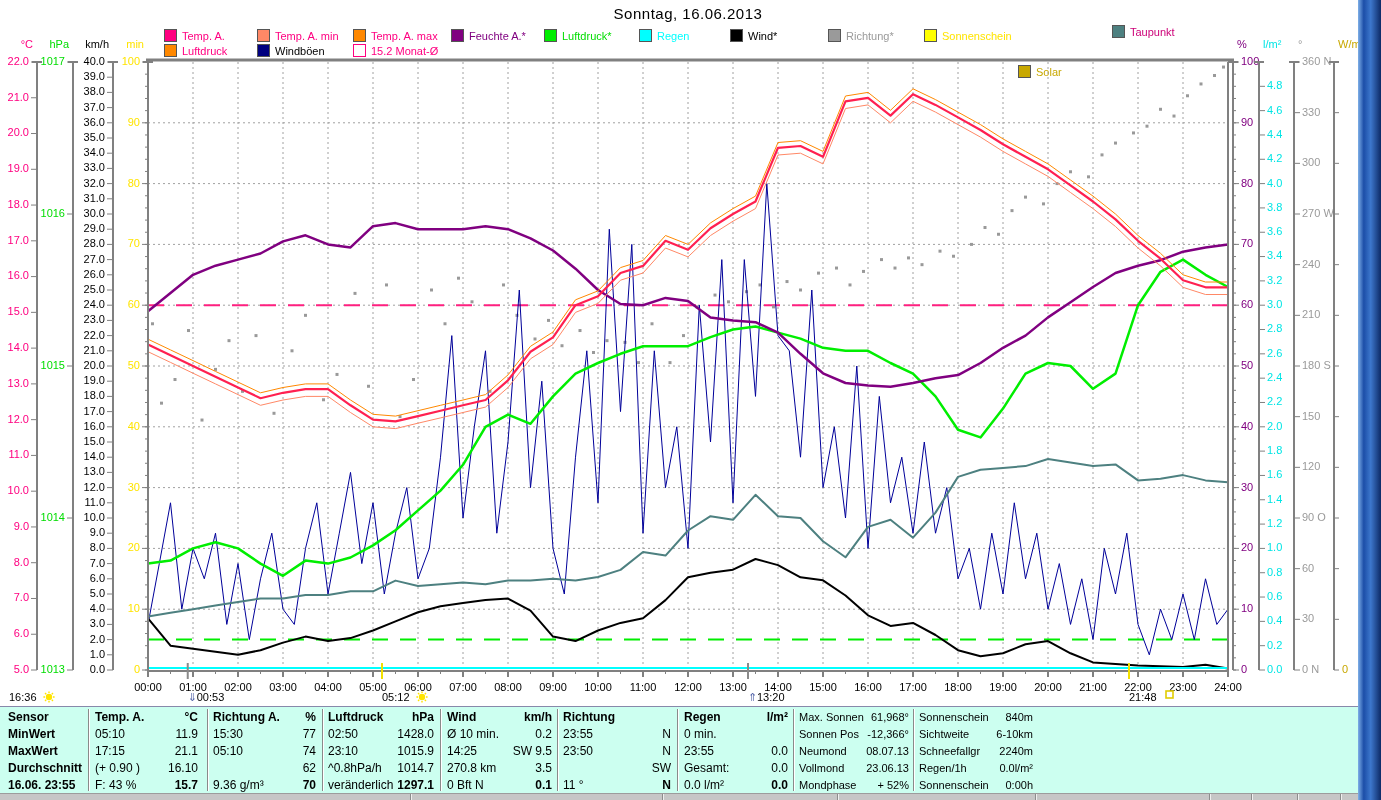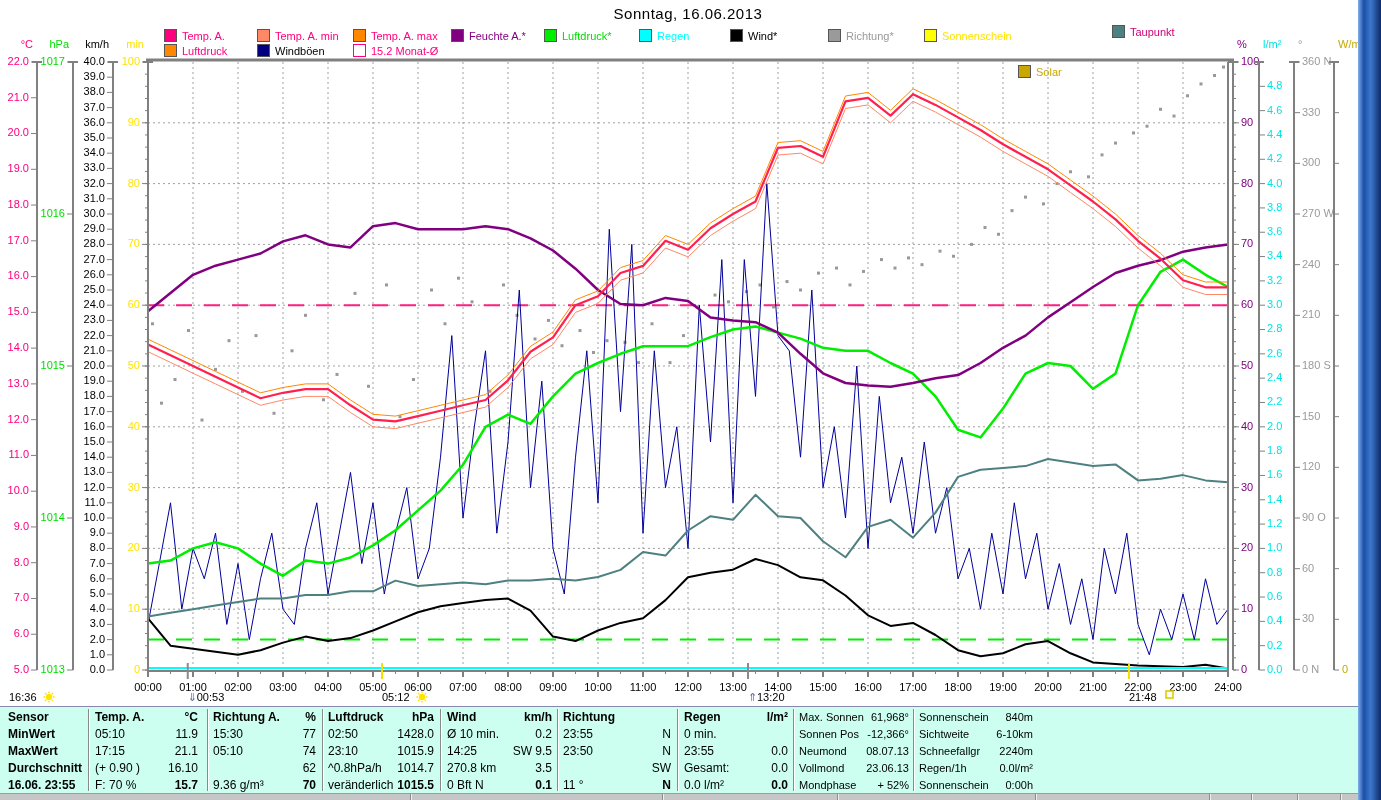--- a/index.html
+++ b/index.html
@@ -726,21 +726,21 @@
         </div>
         <div class="trow">
           <span>17:15</span>
           <span>21.1</span>
         </div>
         <div class="trow">
           <span>(+ 0.90 )</span>
           <span>16.10</span>
         </div>
         <div class="trow">
-          <span>F: 70 %</span>
+          <span>F: 43 %</span>
           <span class="b">15.7</span>
         </div>
       </div>
       <div class="tcol " style="left: 213px; width: 103px;">
         <div class="trow">
           <span class="b">Richtung A.</span>
           <span class="b">%</span>
         </div>
         <div class="trow">
           <span>15:30</span>
@@ -771,21 +771,21 @@
         <div class="trow">
           <span>23:10</span>
           <span>1015.9</span>
         </div>
         <div class="trow">
           <span>^0.8hPa/h</span>
           <span>1014.7</span>
         </div>
         <div class="trow">
           <span>veränderlich</span>
-          <span class="b">1015.5</span>
+          <span class="b">1297.1</span>
         </div>
       </div>
       <div class="tcol " style="left: 447px; width: 105px;">
         <div class="trow">
           <span class="b">Wind</span>
           <span class="b">km/h</span>
         </div>
         <div class="trow">
           <span>Ø 10 min.</span>
           <span>0.2</span>

